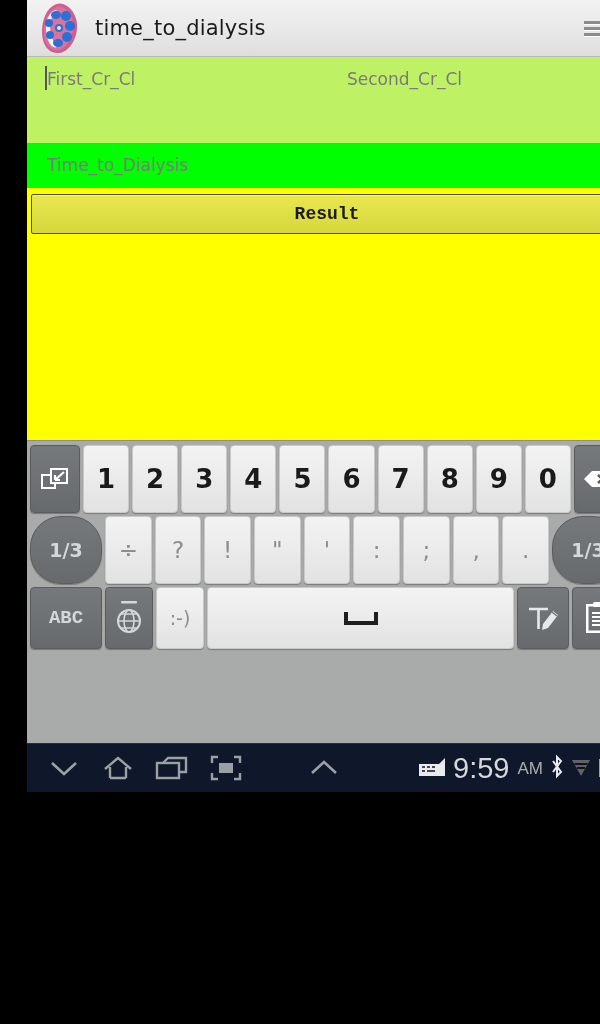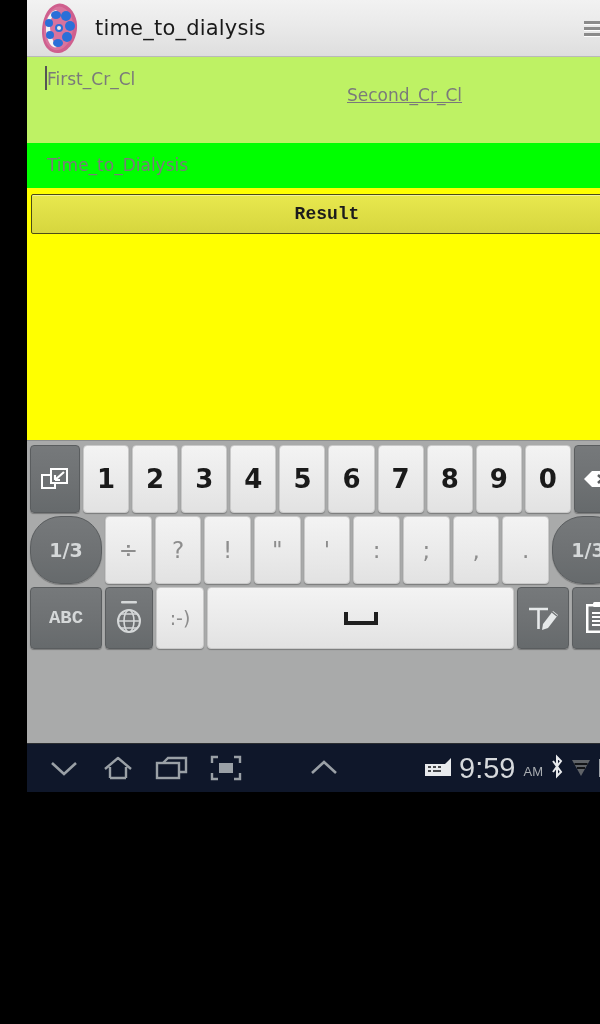--- a/index.html
+++ b/index.html
@@ -70,21 +70,21 @@
     position: relative;
   }
   .field {
     position: absolute;
     font-size: 17px;
     color: #7a7a7a;
     font-family: "DejaVu Sans", sans-serif;
     white-space: nowrap;
   }
   .field-first  { left: 20px; top: 12px; }
-  .field-second { left: 320px; top: 28px; text-decoration: underline; }
+  .field-second { left: 320px; top: 12px; }
   .field-dur    { left: 20px; top: 55px; }
   .field-time   { left: 20px; top: 12px; }
   .caret {
     position: absolute;
     left: 18px; top: 9px;
     width: 2px; height: 24px;
     background: #555;
   }
 
   .yellow-area {
@@ -174,21 +174,21 @@
   .status-zone {
     margin-left: auto;
     display: flex; align-items: flex-end; gap: 6px;
     padding-right: 4px;
   }
   .clock {
     font-size: 29px; color: #d6d9dc;
     font-family: "Liberation Sans", sans-serif;
     line-height: 1;
   }
-  .ampm { font-size: 13px; color: #a9adb1; margin-left: 2px; }
+  .ampm { font-size: 17px; color: #a9adb1; margin-left: 2px; }
 
   svg { display: block; }
 </style>
 </head>
 <body>
 
 <div id="screen">
 
   <div class="titlebar">
     <div class="app-icon">

